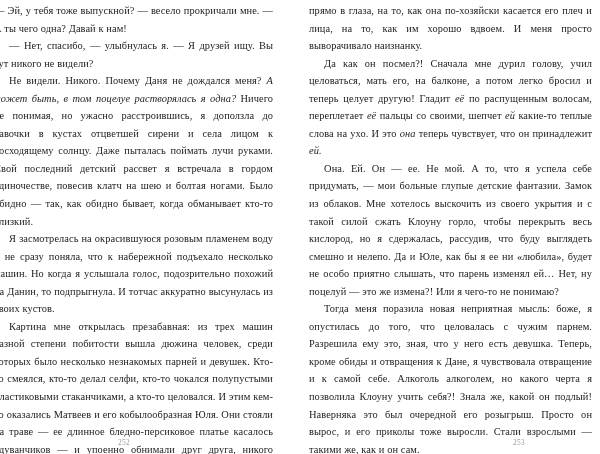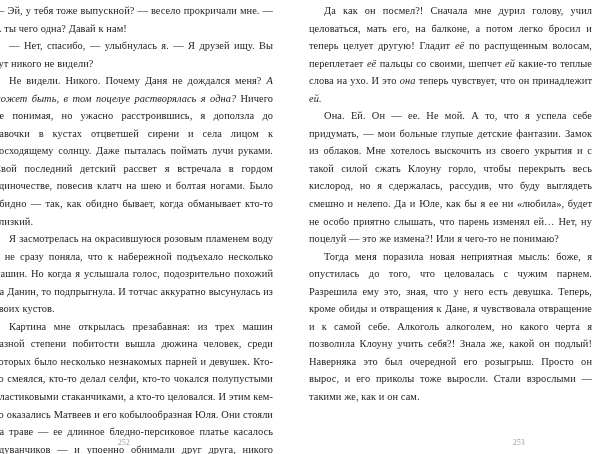--- a/index.html
+++ b/index.html
@@ -98,20 +98,21 @@
       <p class="para indent"><span>Не видели. Никого. Почему Даня не дождался меня? </span><em class="it">А может быть, в том поцелуе растворялась я одна?</em><span> Ничего не понимая, но ужасно расстроившись, я доползла до лавочки в кустах отцветшей сирени и села лицом к восходящему солнцу. Даже пыталась поймать лучи руками. Свой последний детский рассвет я встречала в гордом одиночестве, повесив клатч на шею и болтая ногами. Было обидно — так, как обидно бывает, когда обманывает кто-то близкий.</span></p>
       <p class="para indent">Я засмотрелась на окрасившуюся розовым пламенем воду и не сразу поняла, что к набережной подъехало несколько машин. Но когда я услышала голос, подозрительно похожий на Данин, то подпрыгнула. И тотчас аккуратно высунулась из своих кустов.</p>
       <p class="para indent">Картина мне открылась презабавная: из трех машин разной степени побитости вышла дюжина человек, среди которых было несколько незнакомых парней и девушек. Кто-то смеялся, кто-то делал селфи, кто-то чокался полупустыми пластиковыми стаканчиками, а кто-то целовался. И этим кем-то оказались Матвеев и его кобылообразная Юля. Они стояли на траве — ее длинное бледно-персиковое платье касалось одуванчиков — и упоенно обнимали друг друга, никого особенно не стесняясь.</p>
 
     </div>
     <div class="folio folio-left">252</div>
   </div>
 
   <div class="page page-right">
     <div class="text-block">
+      <p class="para cont">прямо в глаза, на то, как она по-хозяйски касается его плеч и лица, на то, как им хорошо вдвоем. И меня просто выворачивало наизнанку.</p>
       <p class="para indent"><span>Да как он посмел?! Сначала мне дурил голову, учил целоваться, мать его, на балконе, а потом легко бросил и теперь целует другую! Гладит </span><em class="it">её</em><span> по распущенным волосам, переплетает </span><em class="it">её</em><span> пальцы со своими, шепчет </span><em class="it">ей</em><span> какие-то теплые слова на ухо. И это </span><em class="it">она</em><span> теперь чувствует, что он принадлежит </span><em class="it">ей.</em></p>
       <p class="para indent">Она. Ей. Он — ее. Не мой. А то, что я успела себе придумать, — мои больные глупые детские фантазии. Замок из облаков. Мне хотелось выскочить из своего укрытия и с такой силой сжать Клоуну горло, чтобы перекрыть весь кислород, но я сдержалась, рассудив, что буду выглядеть смешно и нелепо. Да и Юле, как бы я ее ни «любила», будет не особо приятно слышать, что парень изменял ей… Нет, ну поцелуй — это же измена?! Или я чего-то не понимаю?</p>
       <p class="para indent">Тогда меня поразила новая неприятная мысль: боже, я опустилась до того, что целовалась с чужим парнем. Разрешила ему это, зная, что у него есть девушка. Теперь, кроме обиды и отвращения к Дане, я чувствовала отвращение и к самой себе. Алкоголь алкоголем, но какого черта я позволила Клоуну учить себя?! Знала же, какой он подлый! Наверняка это был очередной его розыгрыш. Просто он вырос, и его приколы тоже выросли. Стали взрослыми — такими же, как и он сам.</p>
 
     </div>
     <div class="folio folio-right">253</div>
   </div>
 
 </div>
 

